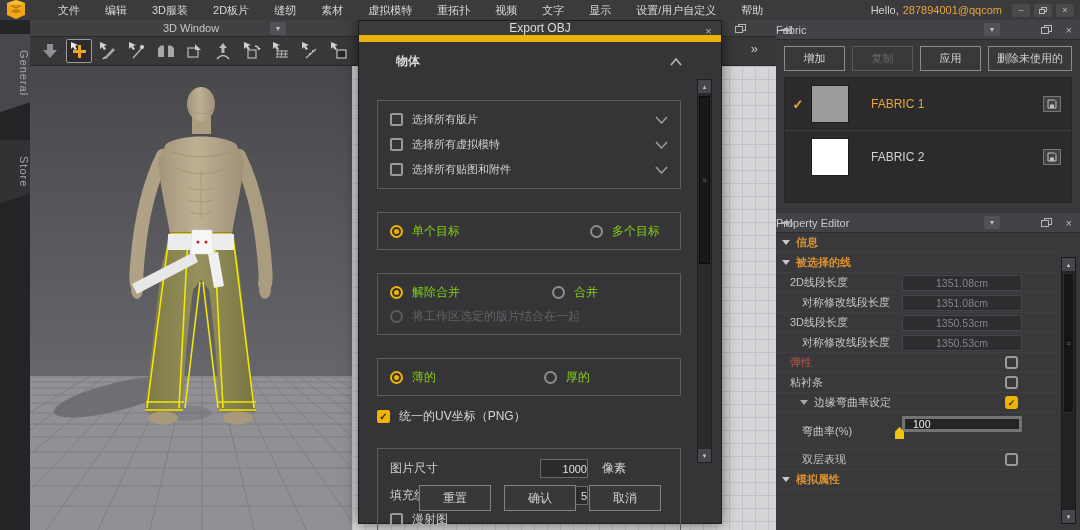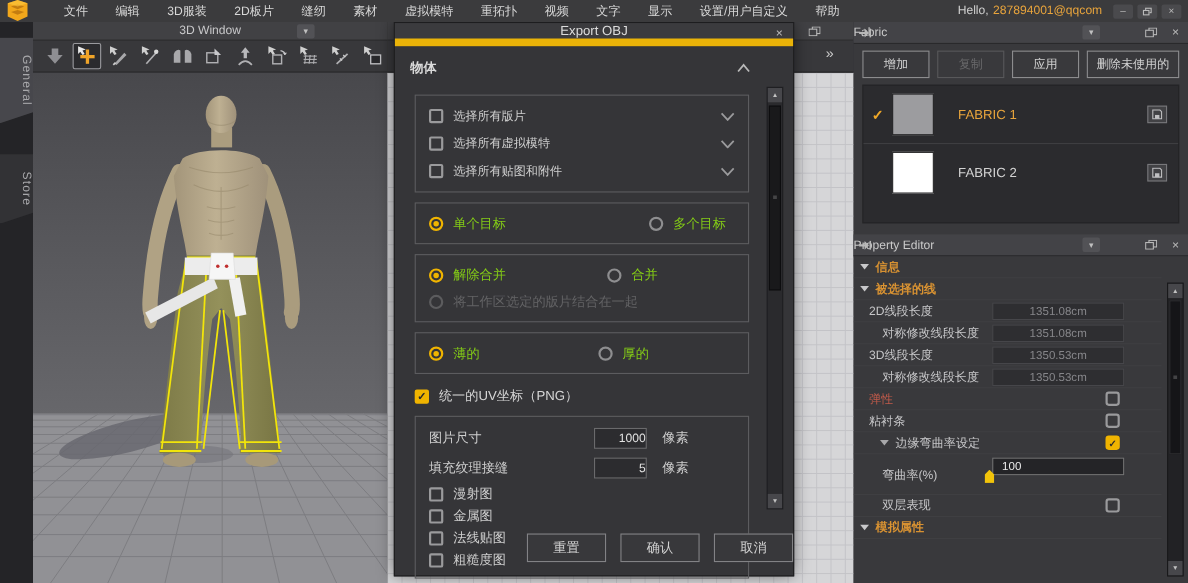--- a/index.html
+++ b/index.html
@@ -44,42 +44,42 @@
   .view2d{position:absolute;left:352px;top:20px;width:424px;bottom:0;background:#38383a;display:flex;flex-direction:column}
   .view2d .tb2{height:29px;background:#38383b;border-bottom:1px solid #262628;position:relative}
   .chev2{position:absolute;right:18px;top:4px;color:#c8c8c8;font-size:13px}
   .grid2d{flex:1;background-color:#d6d6d8;background-image:linear-gradient(#c3c3c7 1px,transparent 1px),linear-gradient(90deg,#c3c3c7 1px,transparent 1px);background-size:13px 13px}
 
   
   .dialog{position:absolute;left:358px;top:20px;width:364px;height:504px;background:#353538;border:1px solid #1d1d1f;box-shadow:0 0 14px rgba(0,0,0,.55);z-index:10}
   .dtitle{height:21px;background:#3b3b3e;border-bottom:7px solid #eab308;display:flex;align-items:center;justify-content:center;font-size:12px;color:#dcdcdc;position:relative}
   .dclose{position:absolute;right:5px;top:3px;width:15px;height:14px;display:flex;align-items:center;justify-content:center;color:#b8b8b8;font-size:11px}
   .dbody{position:absolute;top:22px;left:0;right:0;bottom:0}
-  .objrow{display:flex;align-items:center;justify-content:space-between;margin:10px 38px 0 14px;color:#dadada;font-size:12px;font-weight:bold}
+  .objrow{display:flex;align-items:center;justify-content:space-between;margin:10px 38px 0 37px;color:#dadada;font-size:12px;font-weight:bold}
   .dcontent{position:absolute;left:18px;right:40px;top:34px}
-  .gbox{border:1px solid #5c5c5f;margin-top:9px;padding:6px 12px}
+  .gbox{border:1px solid #5c5c5f;margin-top:23px;padding:6px 12px}
   .sel-row{display:flex;align-items:center;height:25px;gap:9px}
   .sel-row .grow{flex:1}
   .cb{width:13px;height:13px;border:2px solid #9a9a9c;border-radius:2px;background:transparent;flex:0 0 auto}
   .cb.on{background:#f0b400;border-color:#f0b400;color:#2a2a2a;display:flex;align-items:center;justify-content:center;font-size:10px;font-weight:bold}
   .radio{width:13px;height:13px;border-radius:50%;border:2px solid #8e8e90;flex:0 0 auto;position:relative}
   .radio.on{border-color:#f0b400}
   .radio.on::after{content:"";position:absolute;left:2px;top:2px;width:5px;height:5px;border-radius:50%;background:#f0b400}
   .rrow{display:flex;align-items:center;height:24px}
   .rlabel{margin-left:9px;color:#84cc16;font-size:12px}
   .rright{margin-left:130px;display:flex;align-items:center}
   .dim .radio{border-color:#5c5c5e}
   .dim .rlabel{color:#636365}
   .uvrow{display:flex;align-items:center;gap:9px;margin-top:12px;font-size:12px;color:#d6d6d6}
   .fieldrow{display:flex;align-items:center;height:27px;font-size:12px;color:#cfcfcf}
   .fieldrow .flabel{width:150px}
   .fieldrow input{width:48px;height:19px;background:#2c2c2f;border:1px solid #6a6a6c;color:#e2e2e2;font-size:11px;text-align:right;font-family:"Liberation Sans",sans-serif}
   .fieldrow .unit{margin-left:14px}
   .maprow{display:flex;align-items:center;gap:9px;height:20px;font-size:12px;color:#cfcfcf}
-  .dbuttons{position:absolute;bottom:12px;left:0;right:0;display:flex;justify-content:flex-end;gap:13px}
+  .dbuttons{position:absolute;bottom:12px;left:0;right:0;display:flex;justify-content:center;gap:13px}
   .dbtn{width:72px;height:26px;border:1px solid #828285;background:#38383b;color:#d2d2d2;display:flex;align-items:center;justify-content:center;font-size:12px}
   
   .dscroll{position:absolute;right:9px;top:36px;bottom:60px;width:15px;background:#2a2a2d;border:1px solid #1f1f22}
   .sarrow{position:absolute;left:0;right:0;height:13px;background:#47474b;display:flex;align-items:center;justify-content:center;color:#c2c2c2;font-size:6px}
   .sarrow.up{top:0}.sarrow.down{bottom:0}
   .sthumb{position:absolute;left:1px;right:1px;background:#19191b;border:1px solid #0d0d0f;display:flex;align-items:center;justify-content:center;color:#6e6e70;font-size:7px;letter-spacing:0}
 
   
   .rpanel{position:absolute;left:776px;width:304px;background:#39393c}
   .fabric{top:20px;height:193px}
@@ -102,21 +102,21 @@
   .prow.sect{color:#d89232;font-weight:bold;padding-left:6px}
   .tri{width:0;height:0;border-left:4px solid transparent;border-right:4px solid transparent;border-top:5px solid #a8a8aa;margin-right:6px}
   .prow.sect .tri{border-top-color:#c8c8ca}
   .pval{position:absolute;right:34px;width:120px;height:16px;border:1px solid #59595c;background:#242427;color:#ececec;display:flex;align-items:center;justify-content:center;font-size:10.5px}
   .pval.dimv{background:#2e2e31;border-color:#46464a;color:#86868a}
   .pcheck{position:absolute;right:38px;width:13px;height:13px;border:2px solid #9a9a9c;border-radius:3px}
   .pcheck.on{background:#f0b400;border-color:#f0b400;color:#2a2a2a;display:flex;align-items:center;justify-content:center;font-size:9px;font-weight:bold}
   .prow.red{color:#c05a4a}
   .prow.tall{height:37px;align-items:flex-start;padding-top:3px}
   .sliderwrap{position:absolute;right:34px;top:3px;width:120px}
-  .sliderwrap .pvinput{width:120px;height:16px;border:1px solid #737373;background:#242427;color:#ececec;display:flex;align-items:center;padding-left:8px;font-size:10.5px}
+  .sliderwrap .pvinput{width:120px;height:16px;border:3px solid #737373;background:#242427;color:#ececec;display:flex;align-items:center;padding-left:8px;font-size:10.5px}
   .strack{position:relative;margin-top:5px;height:3px;background:#f2c40a;border-radius:2px}
   .shandle{position:absolute;right:-2px;top:-5px;width:9px;height:12px;background:#f2c40a;clip-path:polygon(50% 0,100% 38%,100% 100%,0 100%,0 38%)}
   .pscroll{position:absolute;right:4px;top:24px;bottom:6px;width:15px;background:#222225;border:1px solid #19191b}
   .indent2{padding-left:26px}
 
   svg{display:block}
 </style>
 </head>
 <body>
 

